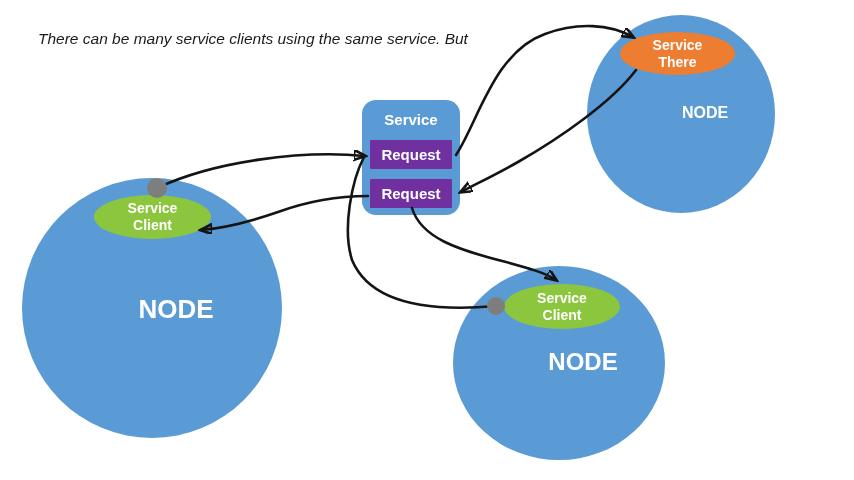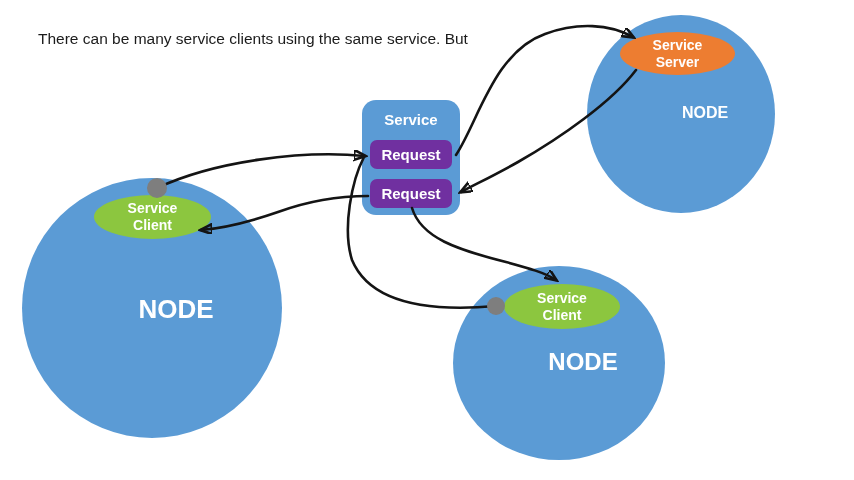--- a/index.html
+++ b/index.html
@@ -1,19 +1,19 @@
 <!DOCTYPE html>
 <html><head>
 <meta charset="utf-8">
 <style>
   html,body { margin:0; padding:0; }
   body { width:854px; height:480px; background:#fff; font-family:"Liberation Sans",sans-serif; }
   .canvas { position:relative; width:854px; height:480px; background:#fff; overflow:hidden; }
 
-  .caption { position:absolute; left:38px; top:27px; font-size:15.5px; color:#1b1b1b; line-height:23px; }
+  .caption { position:absolute; left:38px; top:27px; font-size:15.5px; color:#1b1b1b; line-height:23px;font-style:italic; }
 
   .node { position:absolute; border-radius:50%; background:#5B9BD5; }
   .node-left        { left:22px;  top:178px; width:260px; height:260px; }
   .node-top-right   { left:587px; top:15px;  width:188px; height:198px; }
   .node-bottom-right{ left:453px; top:266px; width:212px; height:194px; }
 
   .node-label { position:absolute; left:0; right:0; text-align:center; color:#fff; font-weight:bold;padding-left:48px; }
   .node-left .node-label        { top:116px; font-size:26px; }
   .node-top-right .node-label   { top:89px;  font-size:16px; }
   .node-bottom-right .node-label{ top:82px;  font-size:24px; }
@@ -25,21 +25,21 @@
   .oval-orange { background:#ED7D31; }
   .node-left .oval        { left:72px; top:17px; width:117px; height:44px; }
   .node-top-right .oval   { left:33px; top:17px; width:115px; height:43px; }
   .node-bottom-right .oval{ left:51px; top:18px; width:116px; height:45px; }
 
   .service-box { position:absolute; left:362px; top:100px; width:98px; height:115px;
                  background:#5B9BD5; border-radius:14px; }
   .service-title { position:absolute; top:11px; left:0; right:0; text-align:center;
                    color:#fff; font-weight:bold; font-size:15px; }
   .pill { position:absolute; left:8px; width:82px; height:29px; background:#7030A0;
-          border-radius:7px; color:#fff; font-weight:bold; font-size:15px;
+          border-radius:1px; color:#fff; font-weight:bold; font-size:15px;
           display:flex; align-items:center; justify-content:center; }
   .pill-request  { top:40px; }
   .pill-response { top:79px; }
 
   svg.arrows { position:absolute; left:0; top:0; width:854px; height:480px; z-index:5; pointer-events:none; }
   svg.arrows path { fill:none; stroke:#141414; stroke-width:2.6; stroke-linecap:round; }
 </style>
 </head>
 <body>
 
@@ -53,21 +53,21 @@
     <div class="oval oval-green">
       <span>Service</span>
       <span>Client</span>
     </div>
     <div class="node-label">NODE</div>
   </div>
 
   <div class="node node-top-right">
     <div class="oval oval-orange">
       <span>Service</span>
-      <span>Server</span>
+      <span>There</span>
     </div>
     <div class="node-label">NODE</div>
   </div>
 
   <div class="node node-bottom-right">
     <div class="oval oval-green">
       <span>Service</span>
       <span>Client</span>
     </div>
     <div class="node-label">NODE</div>

